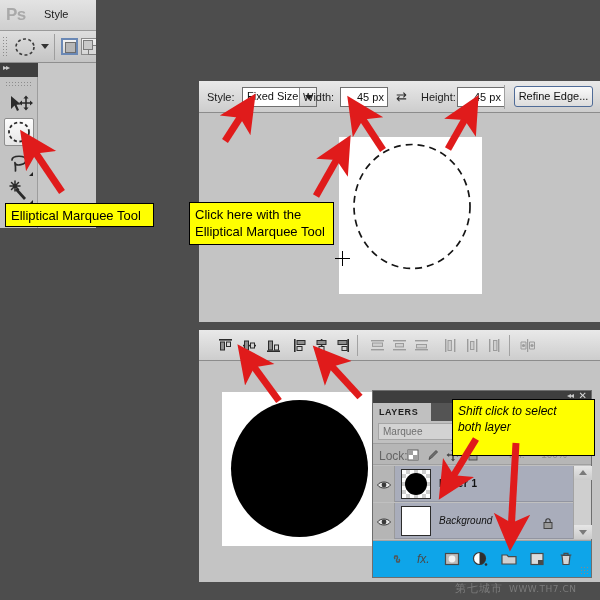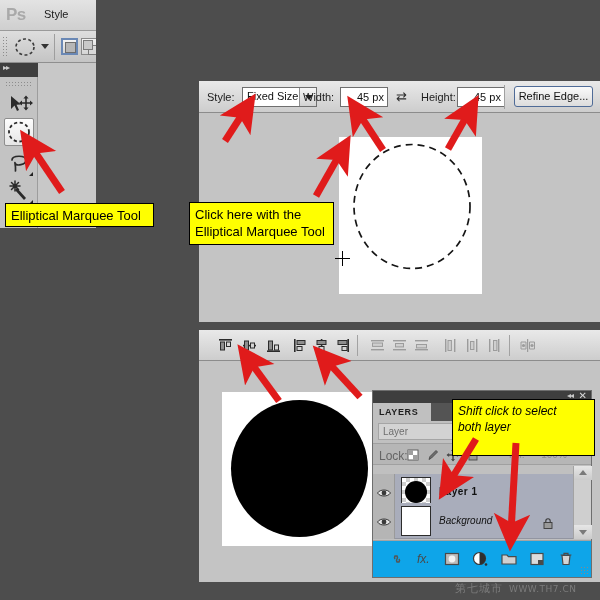--- a/index.html
+++ b/index.html
@@ -271,21 +271,21 @@
   }
   #fill-arrow {
     position: absolute; left: 203px; top: 5px; font-size: 9px; color: #9b9b9b;
   }
 
   .layer-row {
     position: absolute; left: 0; width: 200px; height: 36px;
     background: #a9adbb;
     border-bottom: 1px solid #9295a1;
   }
-  #layer-row-1 { top: 83px; }
+  #layer-row-1 { top: 75px; }
   #layer-row-2 { top: 112px; }
   .eye-cell {
     position: absolute; left: 0; top: 0; width: 22px; height: 36px;
     background: #b5b5b5; border-right: 1px solid #9a9a9a;
   }
   .eye-icon {
     position: absolute; left: 3px; top: 11px; width: 16px; height: 12px;
   }
   .layer-thumb {
     position: absolute; left: 28px; top: 3px; width: 30px; height: 30px;
@@ -575,21 +575,21 @@
     <div id="layers-titlebar">
       <span id="lp-collapse">◂◂</span>
       <span id="lp-close">✕</span>
     </div>
 
     <div id="layers-tabrow">
       <div id="layers-tab">LAYERS</div>
     </div>
 
     <div id="blend-row">
-      <div id="blend-select">Layer</div>
+      <div id="blend-select">Marquee</div>
     </div>
 
     <div id="lock-row">
       <span id="lock-label">Lock:</span>
       <span class="lock-icon" style="left:33px;">
         <svg width="14" height="14" viewBox="0 0 14 14">
           <rect x="2" y="2" width="10" height="10" fill="#fff" stroke="#5f5f5f" stroke-width="1"></rect>
           <rect x="2" y="2" width="5" height="5" fill="#9e9e9e"></rect>
           <rect x="7" y="7" width="5" height="5" fill="#9e9e9e"></rect>
         </svg>

